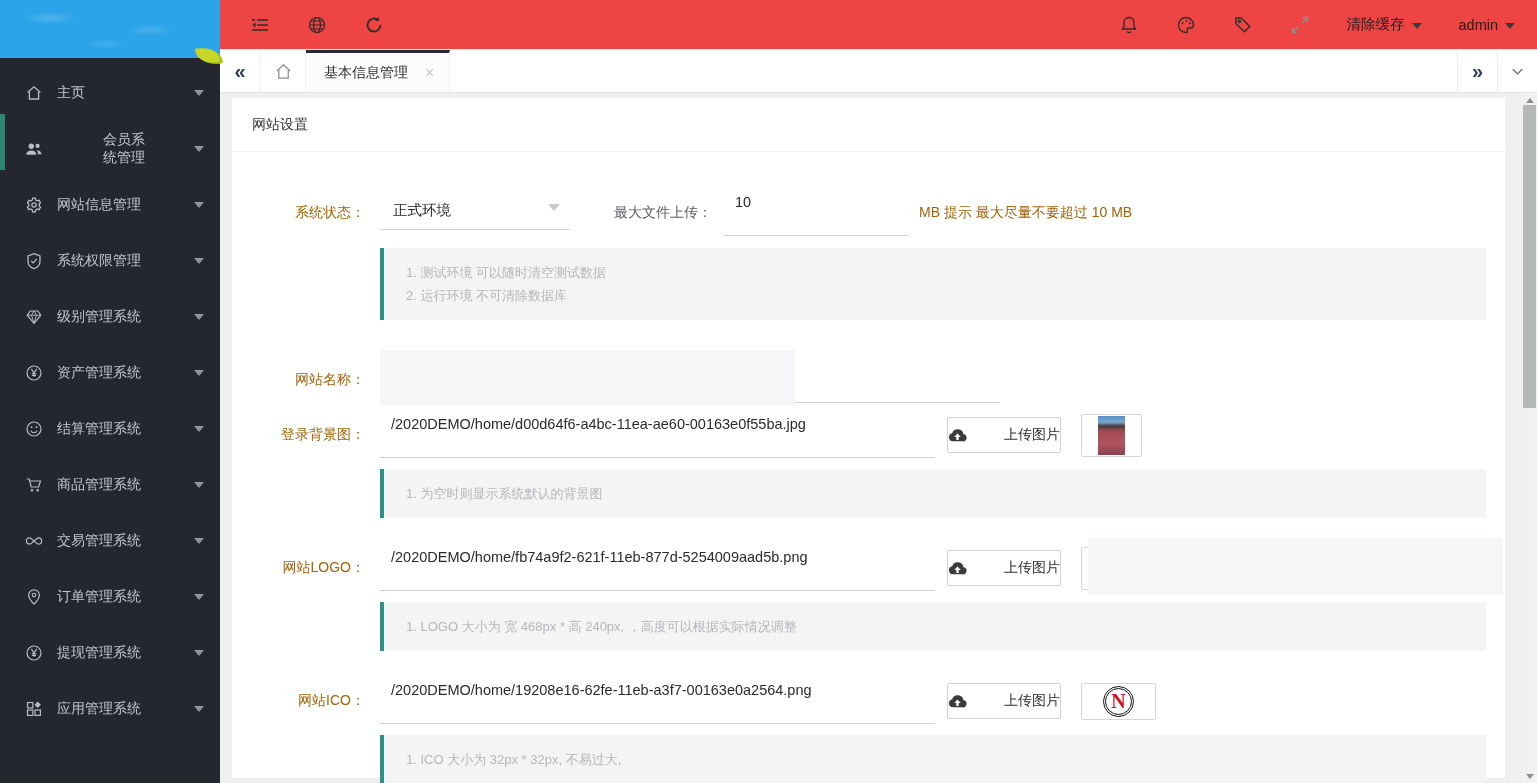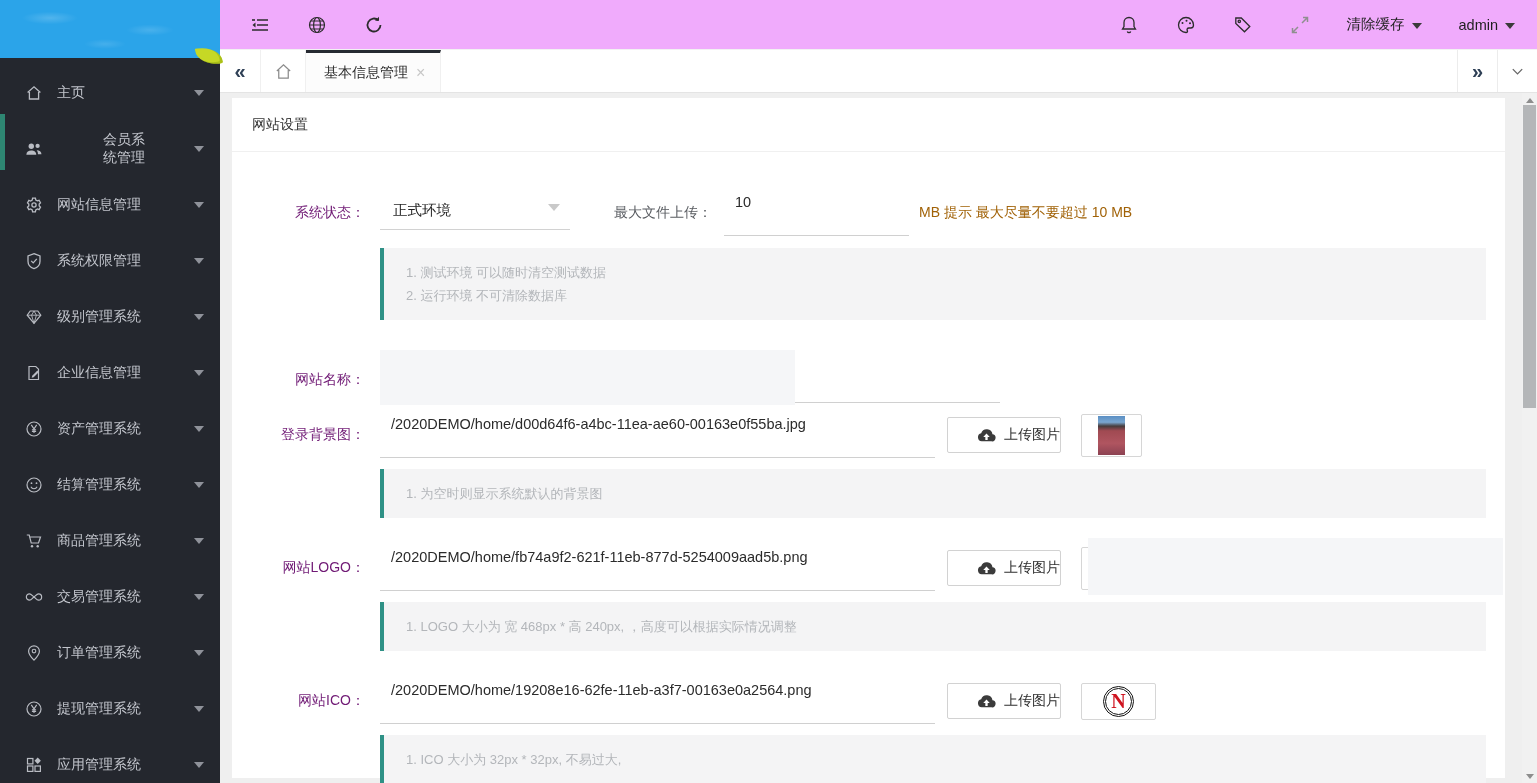--- a/index.html
+++ b/index.html
@@ -17,36 +17,36 @@
     border-radius:2% 100% 10% 100%; transform:rotate(-8deg); box-shadow:inset -3px -2px 0 rgba(120,150,0,.35); }
   .nav { list-style:none; }
   .nav li { position:relative; height:56px; display:flex; align-items:center; padding:13px 16px 0 25px;
     color:#c3c6cd; font-size:14px; cursor:pointer; }
   .nav li.active { border-left:5px solid #2e8672; padding-left:20px;gap:46px; }
   .nav .nico { width:18px; height:18px; margin-right:14px; color:#b9bcc3; flex-shrink:0; }
   .nav .nico svg { width:18px; height:18px; }
   .nav .caret { margin-left:auto; width:0; height:0; border-left:5px solid transparent; border-right:5px solid transparent; border-top:6px solid #8f929a; }
 
   
-  .topbar { position:absolute; left:220px; top:0; right:0; height:50px; background:#f0abfc; border-bottom:1px solid #f2f2f2;
+  .topbar { position:absolute; left:220px; top:0; right:0; height:50px; background:#ef4444; border-bottom:1px solid #f2f2f2;
     display:flex; align-items:center; }
   .tool-icon { width:20px; height:20px; color:#2c2c2c; cursor:pointer; }
   .tool-icon svg { width:20px; height:20px; }
   .tb-left { display:flex; align-items:center; gap:37px; margin-left:30px; }
   .tb-right { display:flex; align-items:center; gap:37px; margin-left:auto; margin-right:22px; }
   .tb-drop { display:flex; align-items:center; gap:7px; font-size:14.5px; color:#1f1f1f; cursor:pointer; }
   .tb-drop .dcaret { width:0; height:0; border-left:5px solid transparent; border-right:5px solid transparent; border-top:6px solid #3a3a3a; margin-top:2px; }
 
   
   .tabbar { position:absolute; left:220px; top:50px; right:0; height:43px; background:#fff; border-bottom:1px solid #e4e4e4;
     display:flex; align-items:stretch; }
   .tab-collapse { width:40px; display:flex; align-items:center; justify-content:center; color:#2f4056; font-size:20px; font-weight:bold; cursor:pointer; }
   .tab-home { width:46px; display:flex; align-items:center; justify-content:center; border-left:1px solid #f0f0f0; border-right:1px solid #f0f0f0; cursor:pointer; }
   .tab-home svg { width:19px; height:19px; color:#8b8b8b; }
-  .tab-active { display:flex; align-items:center; gap:8px; padding:0 15px 0 18px; background:#fcfcfc;
+  .tab-active { display:flex; align-items:center; gap:17px; padding:0 15px 0 18px; background:#fcfcfc;
     border-top:3px solid #262a31; border-right:1px solid #f0f0f0; font-size:14px; color:#2b2b2b; cursor:pointer; }
   .tab-x { color:#c7c7c7; font-size:16px; line-height:1; cursor:pointer; }
   .tab-right { margin-left:auto; display:flex; }
   .tab-btn { width:40px; display:flex; align-items:center; justify-content:center; border-left:1px solid #ececec; cursor:pointer; }
   .tab-expand { color:#2f4056; font-size:20px; font-weight:bold; }
   .tab-down svg { width:15px; height:15px; color:#666; }
 
   
   .content { position:absolute; left:220px; top:93px; right:15px; bottom:0; background:#efefef; }
   .scrollbar { position:absolute; right:0; top:93px; bottom:0; width:15px; background:#f1f1f1; }
@@ -55,36 +55,36 @@
   .sb-arrow i { width:0; height:0; border-left:4px solid transparent; border-right:4px solid transparent; }
   .sb-up i { border-bottom:5px solid #8d8d8d; } .sb-down i { border-top:5px solid #8d8d8d; }
   .sb-thumb { position:absolute; left:1px; top:12px; width:13px; height:303px; background:#b4b6b8; cursor:pointer; }
 
   .card { position:absolute; left:12px; top:5px; width:1273px; height:680px; background:#fff; }
   .card-header { height:54px; display:flex; align-items:center; padding-left:20px; font-size:14px; color:#333;
     border-bottom:1px solid #f0f0f0; }
 
   .form { padding-top:38px; font-size:14px; }
   .form-row { display:flex; align-items:center; position:relative; }
-  .f-label { width:133px; text-align:right; color:#701a75; flex-shrink:0; font-size:14px; }
+  .f-label { width:133px; text-align:right; color:#a16207; flex-shrink:0; font-size:14px; }
   .sel-box { position:relative; width:190px; margin-left:15px; border-bottom:1px solid #d2d2d2; padding:4px 0 9px 13px;
     color:#1f1f1f; font-size:14.5px; cursor:pointer; }
   .sel-caret { position:absolute; right:10px; top:7px; width:0; height:0; border-left:6px solid transparent; border-right:6px solid transparent; border-top:7px solid #c9c9c9; }
   .f-input { border:none; outline:none; background:transparent; border-bottom:1px solid #d0d0d0;
     font-size:14.5px; color:#2b2b2b; padding:4px 0 25px 11px; font-family:"Liberation Sans",sans-serif; }
   .in-mid { width:185px; margin-left:12px; }
   .in-file { width:555px; margin-left:15px; }
   .in-name { width:620px; margin-left:15px; }
   .lbl2 { margin-left:28px; color:#595c61; }
   .hint { margin-left:10px; color:#a16207; font-size:14px; }
 
   .note { margin-left:148px; width:1106px; background:#f4f4f5; border-left:4px solid #2f9186;
     padding:13px 0 13px 22px; color:#b3b6ba; font-size:13px; line-height:23px; }
 
-  .upload-btn { display:flex; align-items:center; justify-content:flex-end; gap:8px; margin-left:12px;
+  .upload-btn { display:flex; align-items:center; justify-content:space-between; gap:8px; margin-left:12px;
     width:114px; height:36px; background:#fff; border:1px solid #d2d2d2; border-radius:2px;
     font-size:14px; color:#2e2e2e; cursor:pointer; font-family:"Liberation Sans",sans-serif; }
   .upload-btn .cloud svg { width:19px; height:15px; }
 
   .thumb { margin-left:20px; border:1px solid #d6d6d6; border-radius:2px; background:#fff;
     display:flex; align-items:center; justify-content:center; cursor:pointer; }
   .thumb-bg { width:61px; height:43px; }
   .road-img { width:27px; height:39px; background:linear-gradient(180deg,#5a8fc4 0%,#7aa6cf 16%,#463c3c 26%,#a04a52 38%,#b05560 70%,#8c4252 100%); }
   .thumb-ico { width:75px; height:37px; }
   .n-emblem { width:31px; height:31px; border:3px double #151515; border-radius:50%;
@@ -154,30 +154,20 @@
         <i class="caret"></i>
       </li>
       <li>
         <span class="nico">
           <svg viewBox="0 0 18 18" fill="none" stroke="currentColor" stroke-width="1.2">
             <path d="M5.2 3h7.6l3 4.2L9 15.4 2.2 7.2z"></path>
             <path d="M2.2 7.2h13.6M9 15.4 6.6 7.2 9 3l2.4 4.2z" stroke-width="0.9"></path>
           </svg>
         </span>
         <span>级别管理系统</span>
-        <i class="caret"></i>
-      </li>
-      <li>
-        <span class="nico">
-          <svg viewBox="0 0 18 18" fill="none" stroke="currentColor" stroke-width="1.2">
-            <path d="M4 2.5h6.8l2.7 2.7v10.3H4z"></path>
-            <path d="m7.2 11.8 5.2-5.2 1.5 1.5-5.2 5.2-2 .5z" fill="currentColor" stroke="none"></path>
-          </svg>
-        </span>
-        <span>企业信息管理</span>
         <i class="caret"></i>
       </li>
       <li>
         <span class="nico">
           <svg viewBox="0 0 18 18" fill="none" stroke="currentColor" stroke-width="1.2">
             <circle cx="9" cy="9" r="7"></circle>
             <path d="m6.3 4.9 2.7 4 2.7-4M9 8.9v4.2M6.9 9.7h4.2M6.9 11.4h4.2" stroke-width="1.1"></path>
           </svg>
         </span>
         <span>资产管理系统</span>

